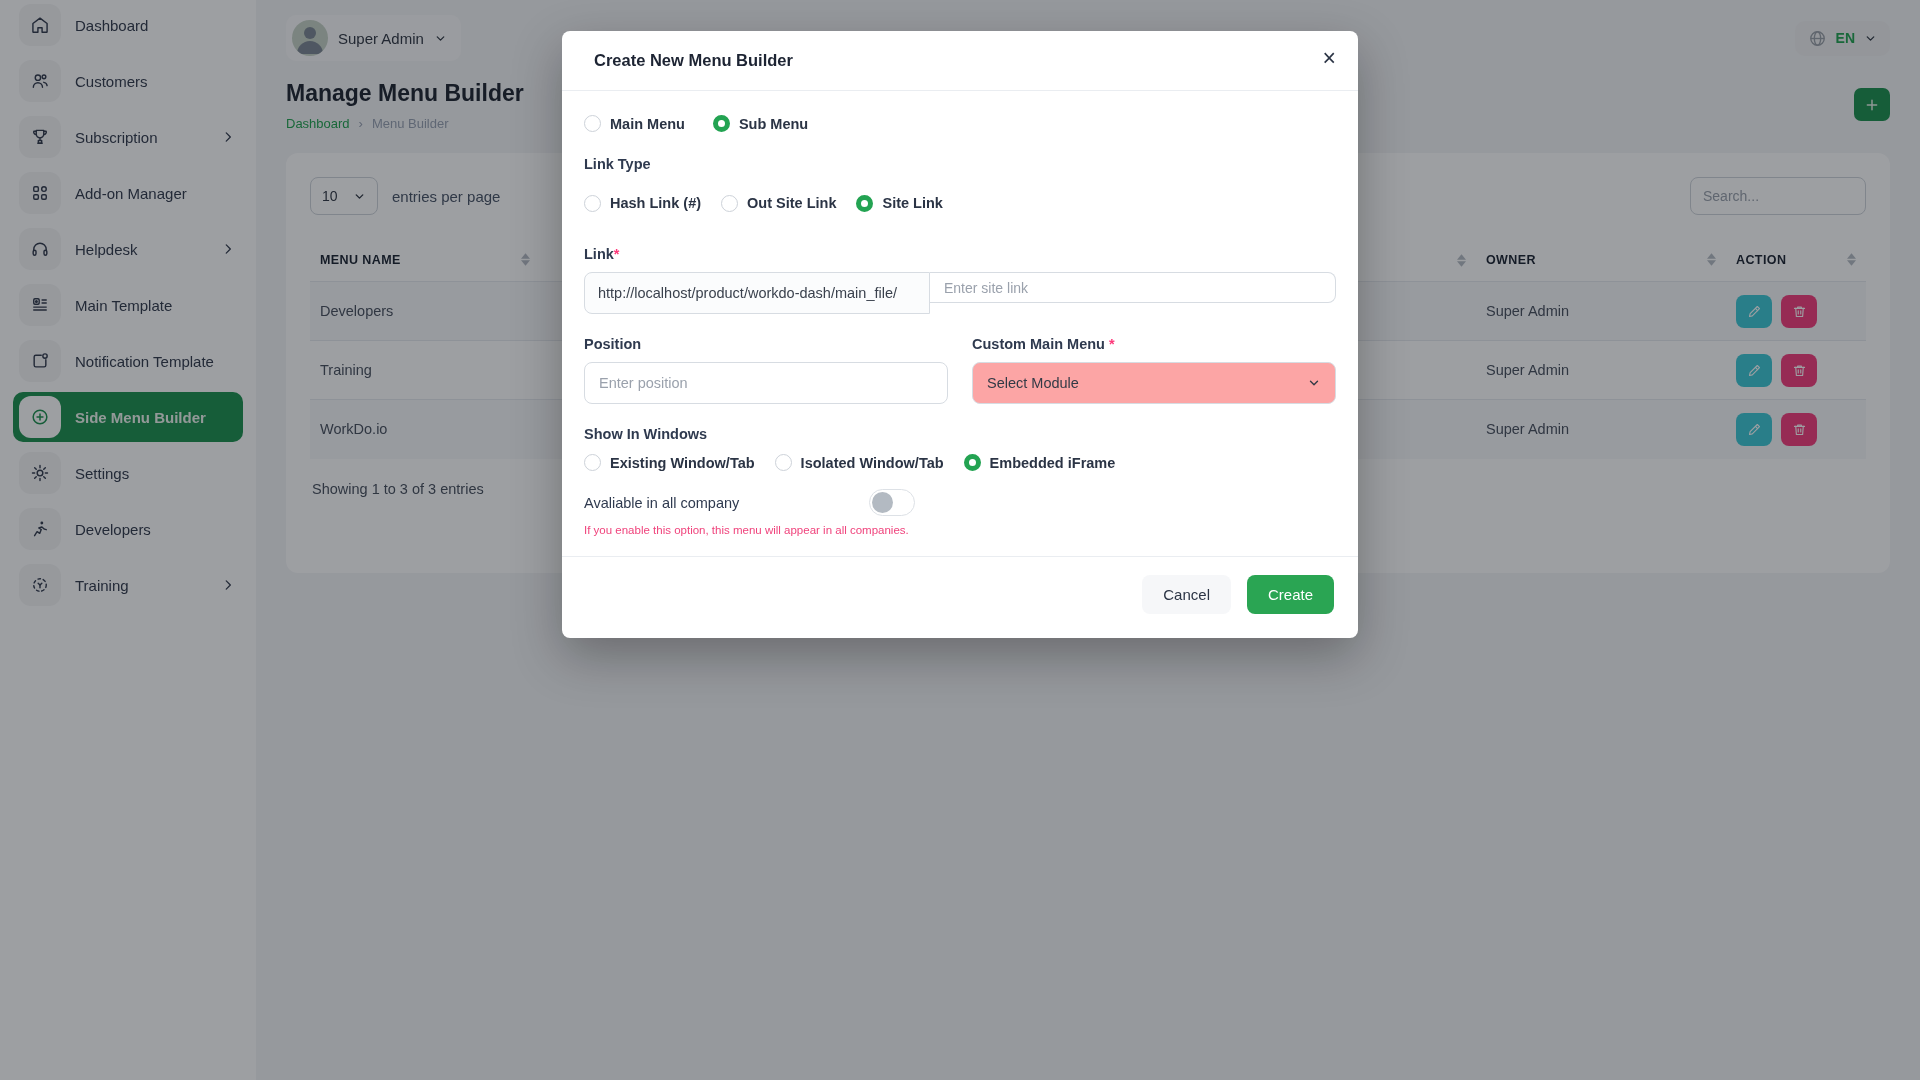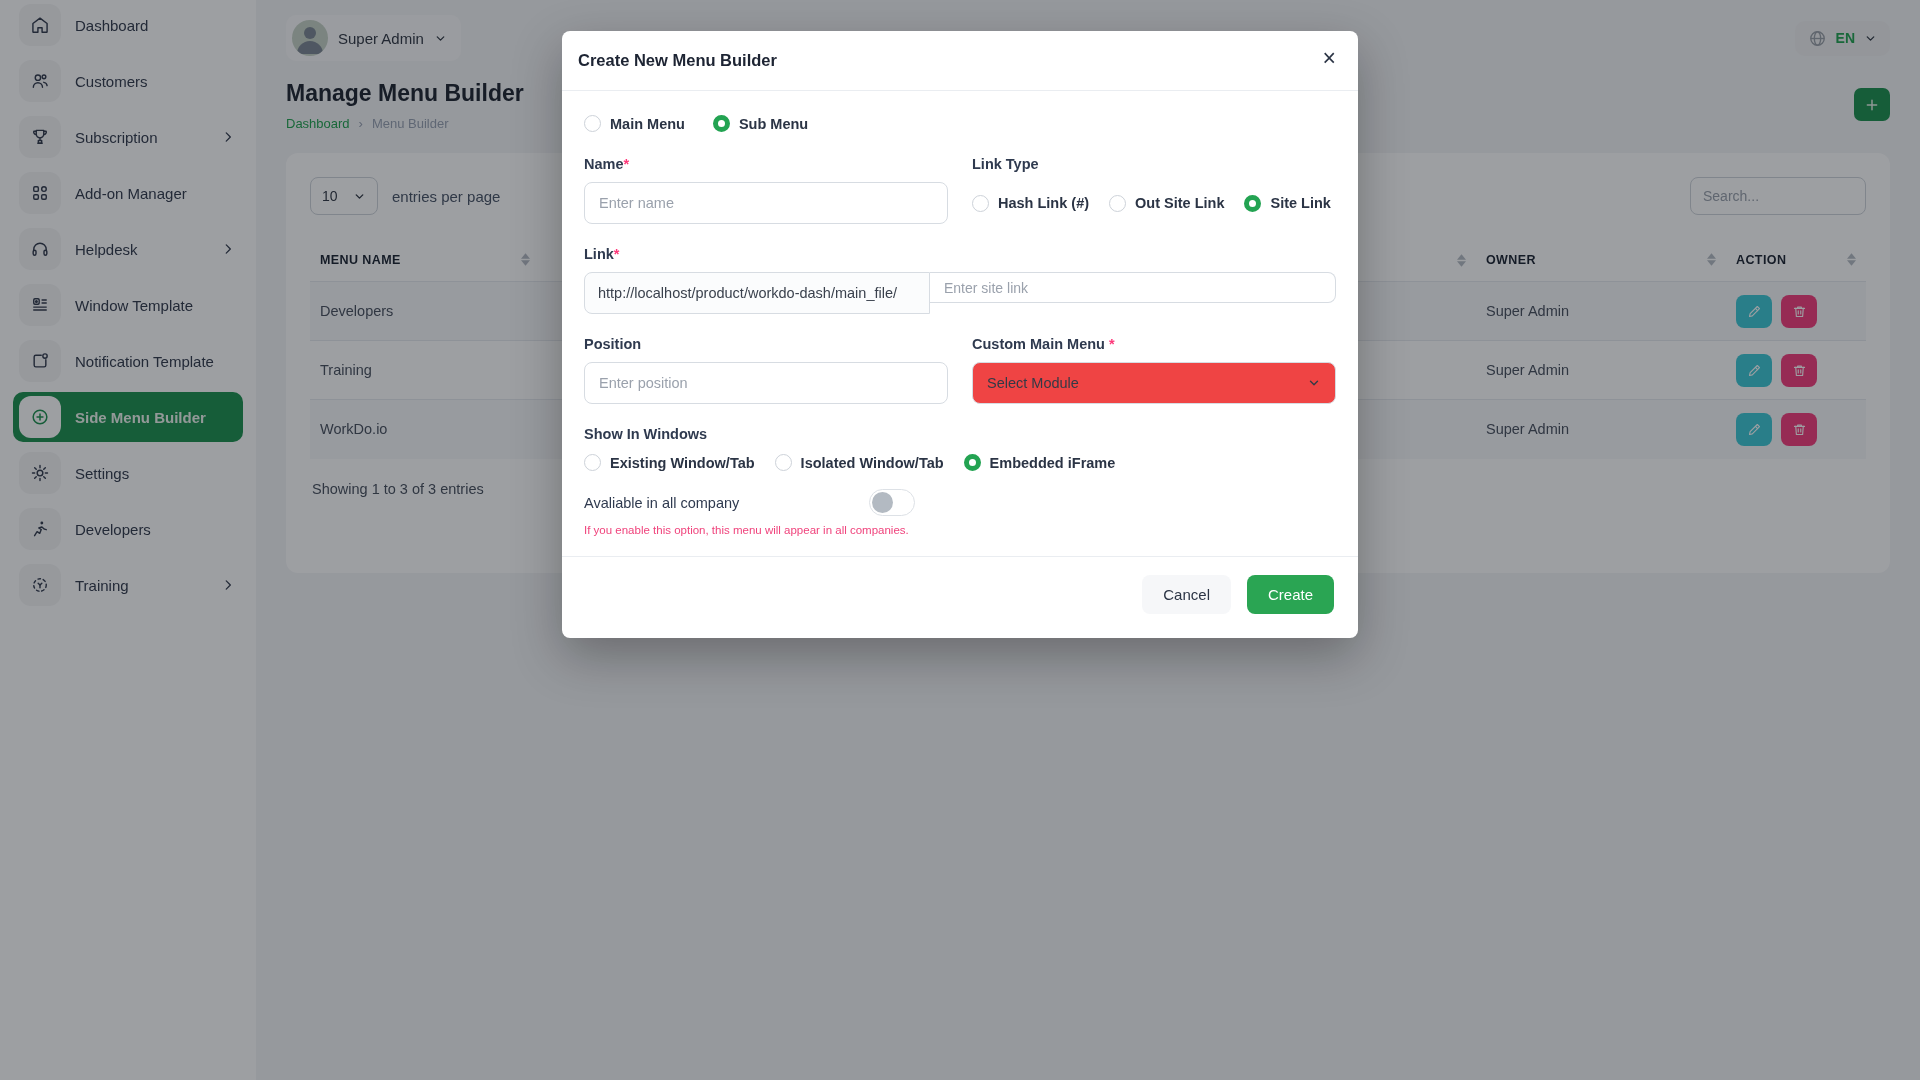--- a/index.html
+++ b/index.html
@@ -62,21 +62,21 @@
   .action-cell { display:flex; gap:9px; align-items:center; }
   .act-btn { width:36px; height:33px; border:none; border-radius:8px; display:flex; align-items:center; justify-content:center; color:#fff; cursor:pointer; }
   .act-btn svg { width:15px; height:15px; }
   .act-edit { background:#3ec9d6; }
   .act-del { background:#f43f7d; }
   .table-footer { font-size:14.5px; color:#4a5260; padding:22px 2px 4px; }
 
   
   .overlay { position:fixed; inset:0; background:rgba(10,14,23,0.40); z-index:50; }
   .modal { position:fixed; top:31px; left:50%; transform:translateX(-50%); width:796px; background:#ffffff; border-radius:8px; z-index:60; box-shadow:0 18px 50px rgba(0,0,0,.3); }
-  .modal-header { position:relative; padding:20px 16px; border-bottom:1px solid #eaedf1; }
+  .modal-header { position:relative; padding:20px 32px; border-bottom:1px solid #eaedf1; }
   .modal-title { font-size:16.5px; font-weight:700; color:#1d2433; }
   .modal-close { position:absolute; right:22px; top:16px; background:none; border:none; font-size:23px; line-height:1; color:#2b3445; cursor:pointer; font-weight:400; }
   .modal-body { padding:16px 22px 0; }
 
   .radio-row { display:flex; align-items:center; gap:28px; margin:8px 0 24px; }
   .radio-opt { display:flex; align-items:center; gap:9px; cursor:pointer; }
   .radio-dot { width:17px; height:17px; border-radius:50%; border:1.5px solid #cdd2d9; background:#fff; }
   .radio-opt.checked .radio-dot { border:5px solid #23a352; }
   .radio-text { font-size:14.5px; font-weight:600; color:#2b3445; }
 
@@ -88,21 +88,21 @@
   .text-input { width:100%; height:42px; border:1px solid #d7dce2; border-radius:8px; padding:0 14px; font-size:14.5px; color:#333a46; outline:none; background:#fff; }
   .text-input::placeholder { color:#9aa1ac; }
   .inline-radios { display:flex; align-items:center; gap:20px; height:42px; }
   .inline-radios.tight { height:auto; margin-top:2px; }
 
   .link-group { display:flex; width:100%; }
   .link-prefix { flex:0 0 346px; height:42px; border:1px solid #d7dce2; border-radius:8px 0 0 8px; background:#fbfcfd; display:flex; align-items:center; padding:0 13px; font-size:14.5px; color:#3a414d; white-space:nowrap; }
   .link-input { flex:1; height:31px; border:1px solid #d7dce2; border-left:none; border-radius:0 8px 8px 0; padding:0 14px; font-size:14px; color:#333a46; outline:none; }
   .link-input::placeholder { color:#9aa1ac; }
 
-  .select-box { width:100%; height:42px; border:1px solid #d7dce2; border-radius:8px; display:flex; align-items:center; justify-content:space-between; padding:0 14px; font-size:14.5px; color:#333a46; cursor:pointer; background:#ef4444; }
+  .select-box { width:100%; height:42px; border:1px solid #d7dce2; border-radius:8px; display:flex; align-items:center; justify-content:space-between; padding:0 14px; font-size:14.5px; color:#333a46; cursor:pointer; background:#fca5a5; }
   .select-box svg { width:14px; height:14px; color:#333a46; }
 
   .toggle-row { display:flex; align-items:center; gap:130px; }
   .toggle-label { font-size:14.5px; color:#2f3a4f; font-weight:500; }
   .toggle { position:relative; width:46px; height:27px; border-radius:14px; border:1px solid #dde1e6; background:#fff; cursor:pointer; }
   .toggle .knob { position:absolute; left:2px; top:2px; width:21px; height:21px; border-radius:50%; background:#b3bac2; }
   .helper-text { margin-top:8px; font-size:11.5px; color:#f0437c; }
 
   .modal-footer { margin-top:20px; border-top:1px solid #eaedf1; padding:18px 24px 24px; display:flex; justify-content:flex-end; gap:16px; }
   .btn { border:none; border-radius:8px; font-size:15px; padding:11px 21px; cursor:pointer; font-family:inherit; }
@@ -181,21 +181,21 @@
     <span class="icon-box">
         <svg viewBox="0 0 24 24" fill="none" stroke="currentColor" stroke-width="1.7" stroke-linecap="round">
           <rect x="4.5" y="4.5" width="6.5" height="6.5" rx="1.4"></rect>
           <circle cx="7.7" cy="7.7" r="1"></circle>
           <path d="M14.5 6h5"></path>
           <path d="M14.5 9.5h5"></path>
           <path d="M4.5 14.5h15"></path>
           <path d="M4.5 18h15"></path>
         </svg>
       </span>
-    <span class="nav-label">Window Template</span>
+    <span class="nav-label">Main Template</span>
   </div>
   <div class="nav-item">
     <span class="icon-box">
         <svg viewBox="0 0 24 24" fill="none" stroke="currentColor" stroke-width="1.7" stroke-linecap="round" stroke-linejoin="round">
           <path d="M13.5 5H7a2 2 0 0 0-2 2v10a2 2 0 0 0 2 2h10a2 2 0 0 0 2-2v-6.5"></path>
           <circle cx="18" cy="6" r="2.6"></circle>
         </svg>
       </span>
     <span class="nav-label">Notification Template</span>
   </div>
@@ -454,24 +454,20 @@
         <span class="radio-dot"></span>
         <span class="radio-text">Main Menu</span>
       </span>
       <span class="radio-opt checked">
         <span class="radio-dot"></span>
         <span class="radio-text">Sub Menu</span>
       </span>
     </div>
 
     <div class="form-grid">
-      <div class="field">
-        <label class="field-label"><span>Name</span><span class="req">*</span></label>
-        <input class="text-input" type="text" placeholder="Enter name" style="">
-      </div>
 
       <div class="field">
         <label class="field-label">Link Type</label>
         <div class="inline-radios">
           <span class="radio-opt">
               <span class="radio-dot"></span>
               <span class="radio-text">Hash Link (#)</span>
             </span>
           <span class="radio-opt">
               <span class="radio-dot"></span>

